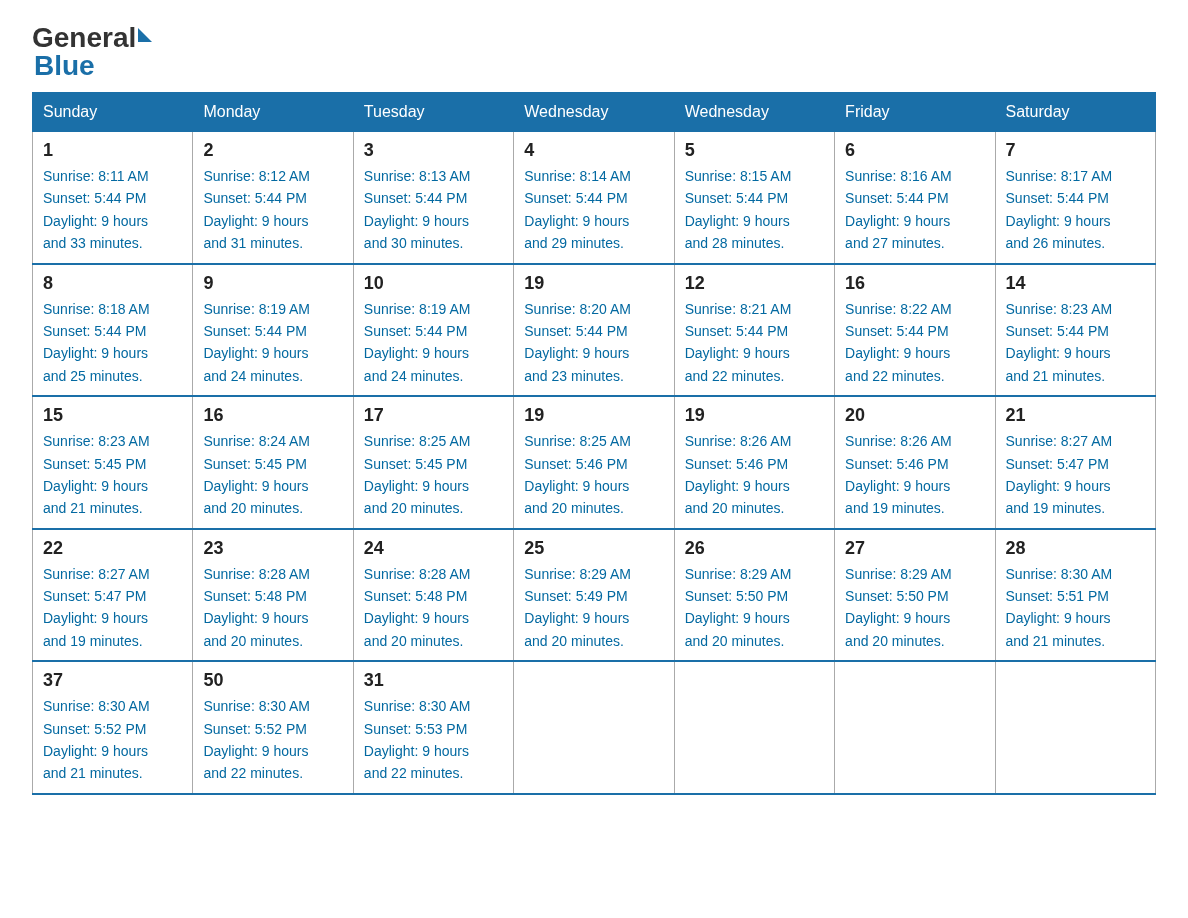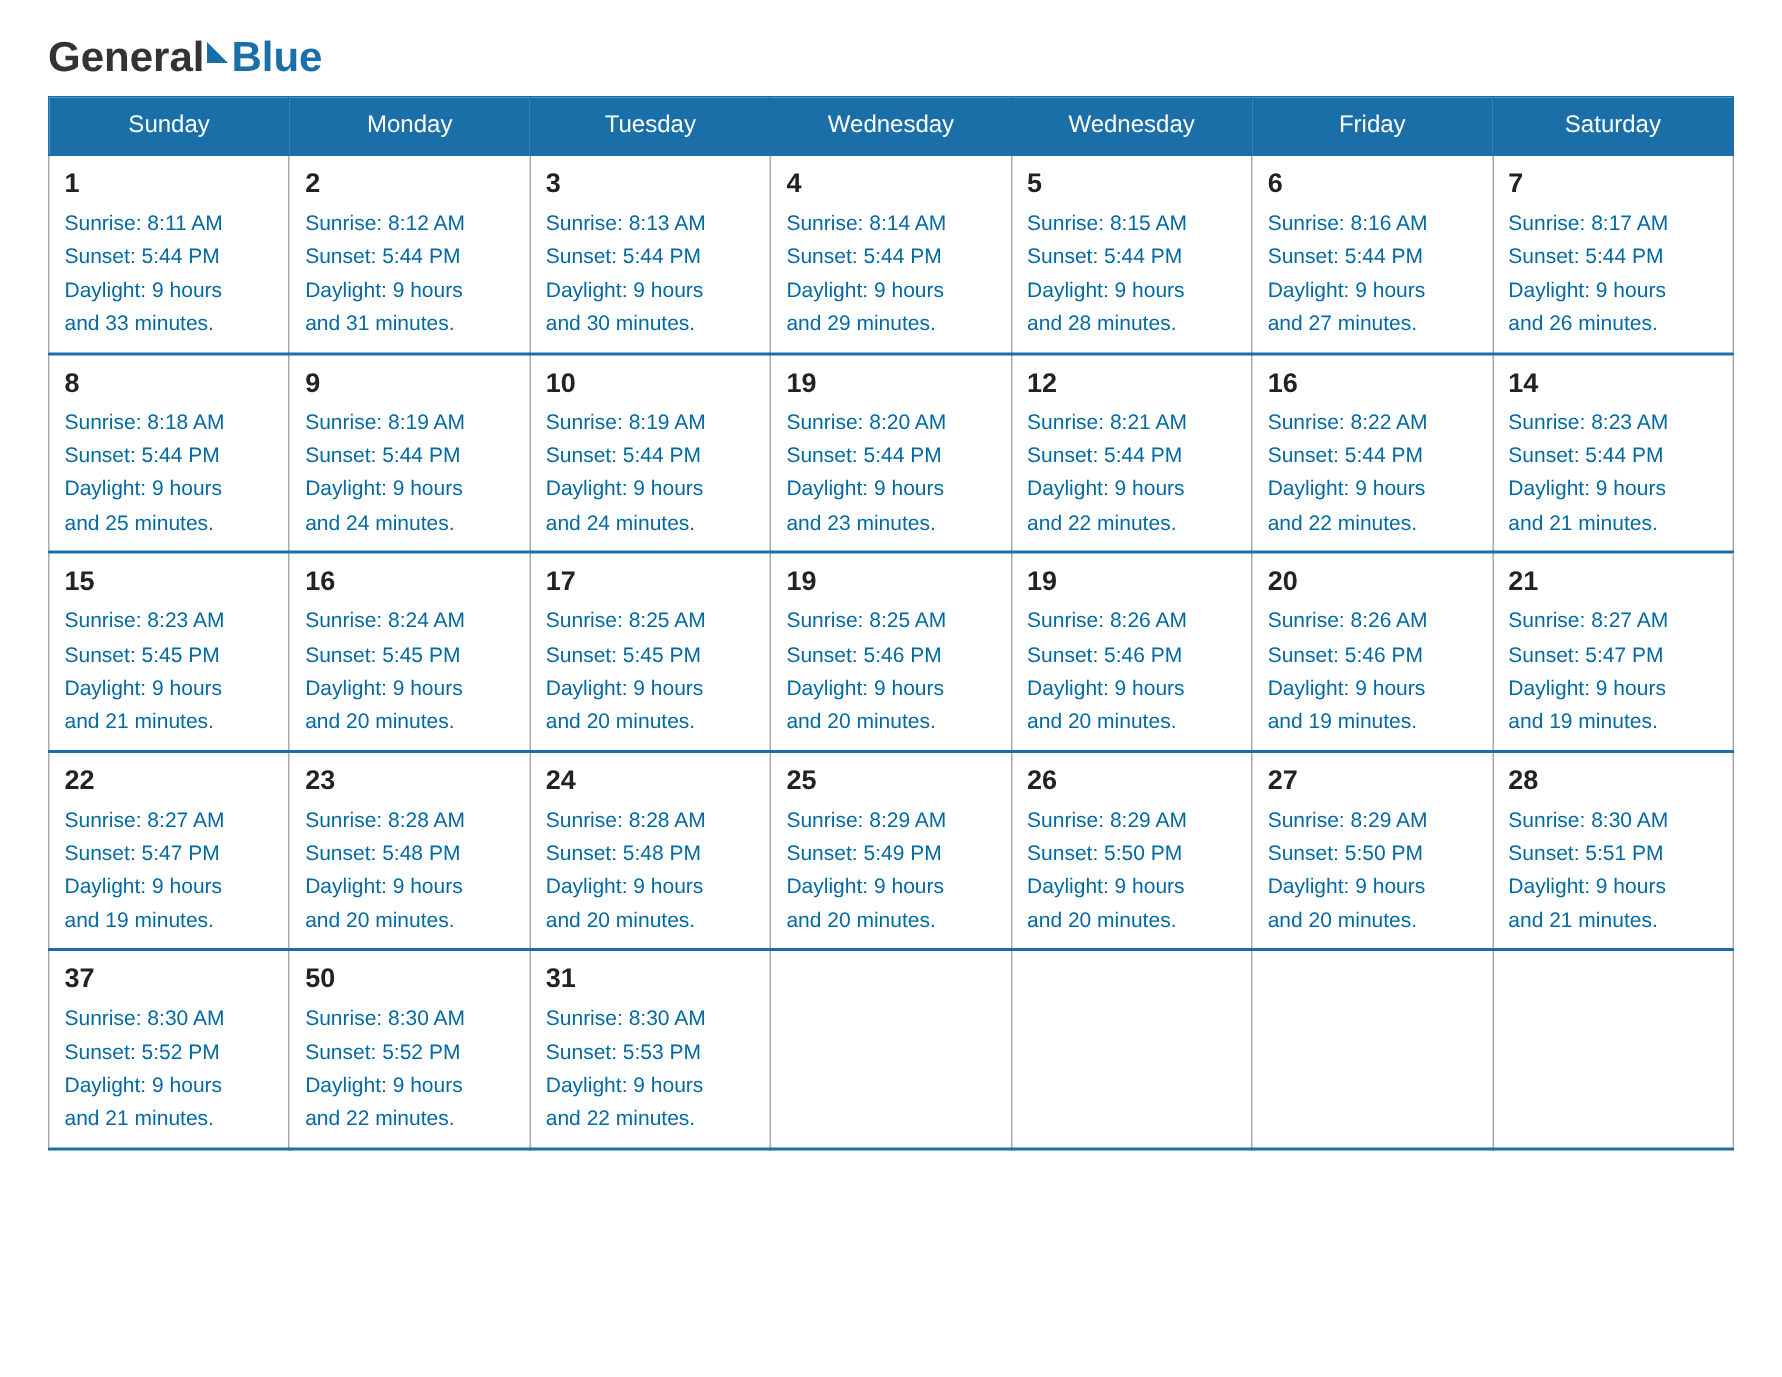--- a/index.html
+++ b/index.html
@@ -11,21 +11,21 @@
       min-height: 918px;
     }
     .header-row {
       display: flex;
       justify-content: space-between;
       align-items: flex-start;
       margin-bottom: 8px;
     }
     .logo {
       display: flex;
-      flex-direction: row;
+      flex-direction: column;
       line-height: 1;
     }
     .logo-general {
       font-size: 28px;
       font-weight: bold;
       color: #333;
       display: flex;
       align-items: center;
     }
     .logo-arrow {
@@ -60,21 +60,21 @@
       margin-top: 12px;
     }
     thead tr {
       background-color: #1a6fa8;
     }
     thead th {
       color: #ffffff;
       font-size: 16px;
       font-weight: normal;
       padding: 10px 10px;
-      text-align: center;
+      text-align: left;
       border: 1px solid #1a6fa8;
     }
     tbody td {
       vertical-align: top;
       border: 1px solid #aaa;
       padding: 8px 10px;
       width: calc(100% / 7);
       font-size: 13.5px;
       color: #333;
       min-height: 110px;

